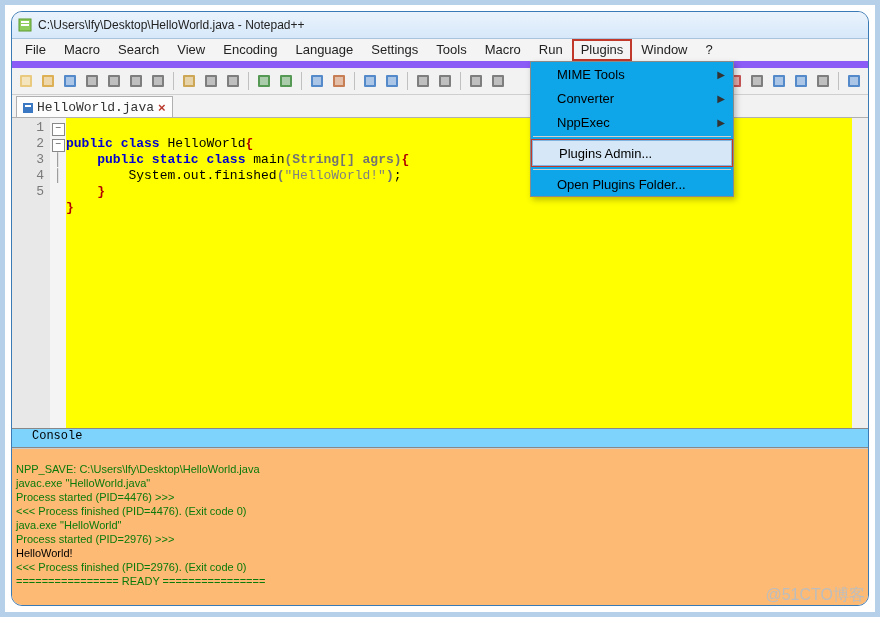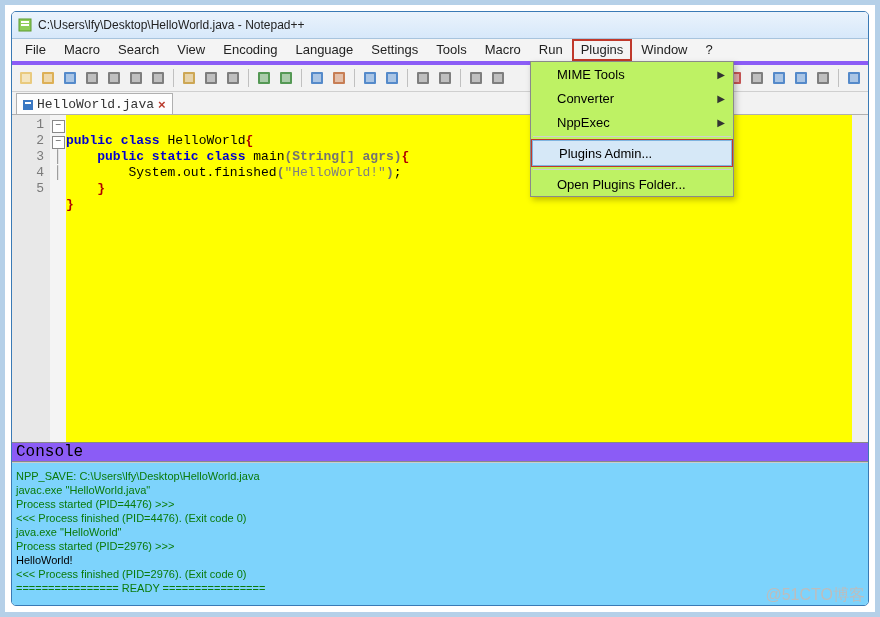--- a/index.html
+++ b/index.html
@@ -1,46 +1,46 @@
 <!DOCTYPE html>
 <html><head>
 <meta charset="utf-8">
 <style>
   html, body { margin:0; padding:0; font-family: "Segoe UI", Tahoma, sans-serif; font-size:12px; color:#000; }
   .frame { width:880px; height:617px; box-sizing:border-box; border:5px solid #b5d0e8; position:relative; background:#fff; overflow:hidden; }
-  .window { position:absolute; left:6px; top:6px; right:6px; bottom:6px; border:1px solid #3a7ab5; background:#f0f0f0; display:flex; flex-direction:column; border-radius:5px; overflow:hidden;}
+  .window { position:absolute; left:6px; top:6px; right:6px; bottom:6px; border:1px solid #3a7ab5; background:#f0f0f0; display:flex; flex-direction:column; border-radius:11px; overflow:hidden;}
   .titlebar { height:26px; background:linear-gradient(#eaf3fc,#d7e8fa); display:flex; align-items:center; padding:0 6px; font-size:12px; color:#222; border-bottom:1px solid #a8c4dd;}
   .titlebar .icon{width:14px;height:14px;margin-right:6px;}
-  .menubar { height:22px; background:#f4f4f4; border-bottom:4px solid #8b5cf6; display:flex; align-items:stretch; padding:0 4px; font-size:13px;}
+  .menubar { height:22px; background:#f4f4f4; border-bottom:7px solid #8b5cf6; display:flex; align-items:stretch; padding:0 4px; font-size:13px;}
   .menuitem { padding:2px 9px; line-height:18px; cursor:default; position:relative; color:#222;}
   .menuitem.hl { border:2px solid #c0392b; padding:0 7px; }
   .toolbar { height:26px; background:#f2f2f2; border-bottom:1px solid #cfcfcf; display:flex; align-items:center; padding:0 4px; gap:2px;}
   .tbtn { width:18px; height:18px; display:flex; align-items:center; justify-content:center; border:1px solid transparent; }
   .tsep { width:1px; height:18px; background:#c0c0c0; margin:0 3px;}
   .tabbar { height:22px; background:#f2f2f2; display:flex; align-items:flex-end; padding-left:4px; border-bottom:1px solid #b0b0b0;}
   .tab { display:flex; align-items:center; height:20px; background:#fdfdfd; border:1px solid #b0b0b0; border-bottom:none; padding:0 6px; font-family:"Courier New",monospace; font-size:13px; color:#333; position:relative;}
   .tab .close{ color:#b93a2d; font-weight:bold; margin-left:4px; font-family:sans-serif;}
   .tab .dot{width:10px;height:10px;margin-right:4px;}
   .editor-wrap { flex:1; display:flex; flex-direction:column; min-height:0;}
   .editor { flex:1; display:flex; background:#ffff00; font-family:"Courier New",monospace; font-size:13px; line-height:16px; position:relative; overflow:hidden;}
   .gut-num { width:32px; background:#e8e8e8; color:#7a7a7a; text-align:right; padding:2px 6px 0 0;}
   .gut-fold { width:16px; background:#f4f4f4; color:#888; padding-top:2px; text-align:center;}
   .codearea { flex:1; padding-top:2px; white-space:pre;}
   .kw{color:#0000d0;font-weight:bold;}
   .nm{color:#000;}
   .str{color:#808080;}
   .pu{color:#737373;font-weight:bold;}
   .br{color:#b00000;font-weight:bold;}
   .fold{font-size:10px;display:inline-block;width:11px;height:11px;border:1px solid #888;line-height:9px;text-align:center;color:#555;background:#fff;}
-  .console-head { height:18px; border:1px solid #888; border-left:none; border-right:none; background:#8b5cf6; padding-left:4px; font-family:"Courier New",monospace; font-size:16px;}
-  .console { height:130px; background:#7dd3fc; font-family:Verdana,Tahoma,sans-serif; font-size:11px; line-height:14px; padding:6px 4px; overflow:hidden; border-top:1px solid #ccc;}
+  .console-head { height:18px; border:1px solid #888; border-left:none; border-right:none; background:#7dd3fc; padding-left:20px; font-family:"Courier New",monospace; font-size:12px;}
+  .console { height:130px; background:#fdba74; font-family:Verdana,Tahoma,sans-serif; font-size:11px; line-height:14px; padding:13px 4px; overflow:hidden; border-top:1px solid #ccc;}
   .cg{color:#0a7a0a;}
   .ck{color:#000;}
   .scrollbar-v { width:16px; background:#efefef; position:absolute; right:0; top:0; bottom:0;}
-  .dropdown { position:absolute; left:525px; top:56px; width:202px; background:#bef264; border:1px solid #8a8a8a; box-shadow:2px 3px 6px rgba(0,0,0,0.25); font-size:13px; z-index:50;}
+  .dropdown { position:absolute; left:525px; top:56px; width:202px; background:#0ea5e9; border:1px solid #8a8a8a; box-shadow:2px 3px 6px rgba(0,0,0,0.25); font-size:13px; z-index:50;}
   .dd-item { height:24px; display:flex; align-items:center; padding:0 20px 0 26px; position:relative; cursor:default;}
   .dd-item .arrow{ position:absolute; right:8px; font-size:10px; color:#333;}
   .dd-sep { height:1px; background:#cfcfcf; margin:2px 2px;}
   .dd-item.hov { background:#d6e8f7; border:1px solid #7fb4e0; margin:-1px;}
   .dd-hl { border:2px solid #c0392b;text-align:center; }
   .watermark{position:absolute;right:10px;bottom:6px;color:#bdbdbd;font-size:16px;font-family:sans-serif;}
 </style>
 </head>
 <body>
 

